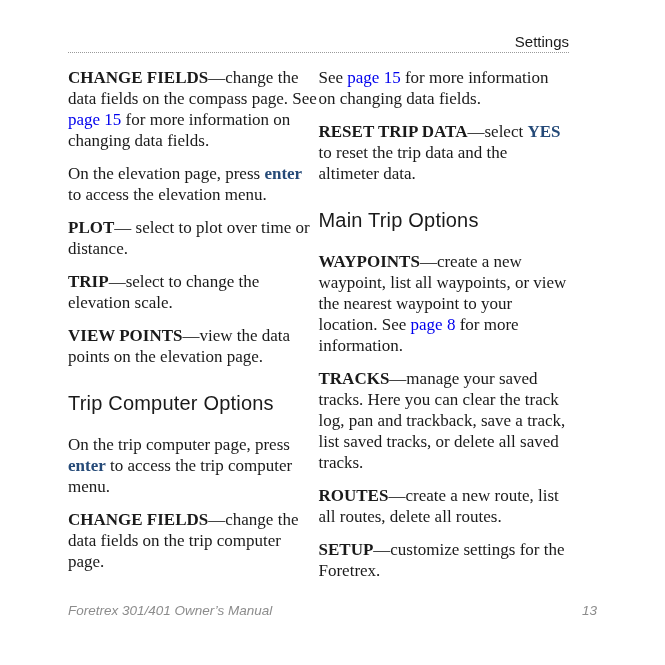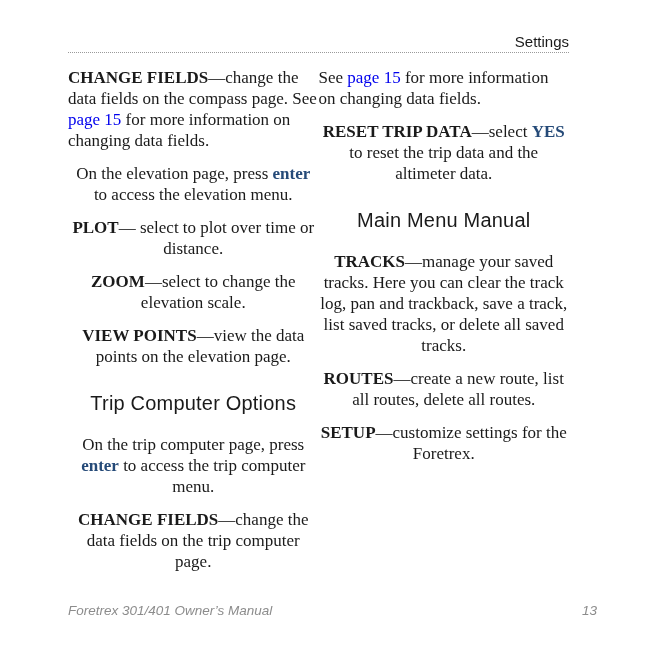--- a/index.html
+++ b/index.html
@@ -27,21 +27,21 @@
   }
   .columns {
     display: flex;
     margin-top: 14px;
   }
   .col {
     display: flex;
     flex-direction: column;
     width: 252px;
   }
-  .col > * + * { margin-top: 12px; text-align: center; }
+  .col > * + * { margin-top: 12px; }
   .col > h2 { margin-top: 23px; }
   .col > h2 + p { margin-top: 18px; }
   .para {
     font-size: 17px;
     line-height: 21px;
     color: #1a1a1a;
   }
   .heading {
     font-family: "Liberation Sans", sans-serif;
     font-weight: bold;
@@ -72,30 +72,31 @@
 <div class="page">
   <div class="header">
     <span>Settings</span>
   </div>
 
   <div class="columns">
     <div class="col">
         <p class="para"><span class="seg-bold">CHANGE FIELDS</span><span class="seg-text">—change the data fields on the compass page. See </span><span class="seg-link">page 15</span><span class="seg-text"> for more information on changing data fields.</span></p>
         <p class="para"><span class="seg-text">On the elevation page, press </span><span class="seg-key">enter</span><span class="seg-text"> to access the elevation menu.</span></p>
         <p class="para"><span class="seg-bold">PLOT</span><span class="seg-text">— select to plot over time or distance.</span></p>
-        <p class="para"><span class="seg-bold">ZOOM</span><span class="seg-text">—select to change the elevation scale.</span></p>
+        <p class="para"><span class="seg-bold">TRIP</span><span class="seg-text">—select to change the elevation scale.</span></p>
         <p class="para"><span class="seg-bold">VIEW POINTS</span><span class="seg-text">—view the data points on the elevation page.</span></p>
         <h2 class="heading"><span class="seg-text">Trip Computer Options</span></h2>
         <p class="para"><span class="seg-text">On the trip computer page, press </span><span class="seg-key">enter</span><span class="seg-text"> to access the trip computer menu.</span></p>
         <p class="para"><span class="seg-bold">CHANGE FIELDS</span><span class="seg-text">—change the data fields on the trip computer page.</span></p>
       </div>
     <div class="col">
         <p class="para"><span class="seg-text">See </span><span class="seg-link">page 15</span><span class="seg-text"> for more information on changing data fields.</span></p>
         <p class="para"><span class="seg-bold">RESET TRIP DATA</span><span class="seg-text">—select </span><span class="seg-key">YES</span><span class="seg-text"> to reset the trip data and the altimeter data.</span></p>
-        <h2 class="heading"><span class="seg-text">Main Menu Manual</span></h2>
+        <h2 class="heading"><span class="seg-text">Main Trip Options</span></h2>
+        <p class="para"><span class="seg-bold">WAYPOINTS</span><span class="seg-text">—create a new waypoint, list all waypoints, or view the nearest waypoint to your location. See </span><span class="seg-link">page 8</span><span class="seg-text"> for more information.</span></p>
         <p class="para"><span class="seg-bold">TRACKS</span><span class="seg-text">—manage your saved tracks. Here you can clear the track log, pan and trackback, save a track, list saved tracks, or delete all saved tracks.</span></p>
         <p class="para"><span class="seg-bold">ROUTES</span><span class="seg-text">—create a new route, list all routes, delete all routes.</span></p>
         <p class="para"><span class="seg-bold">SETUP</span><span class="seg-text">—customize settings for the Foretrex.</span></p>
       </div>
   </div>
 
   <div class="footer">
     <span>Foretrex 301/401 Owner’s Manual</span>
     <span>13</span>
   </div>

